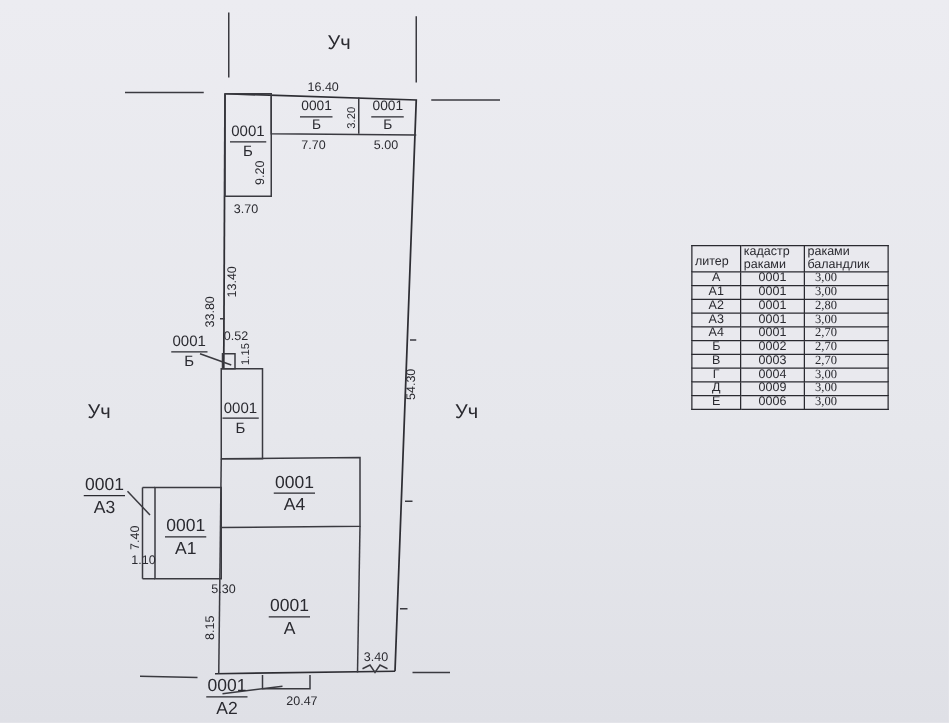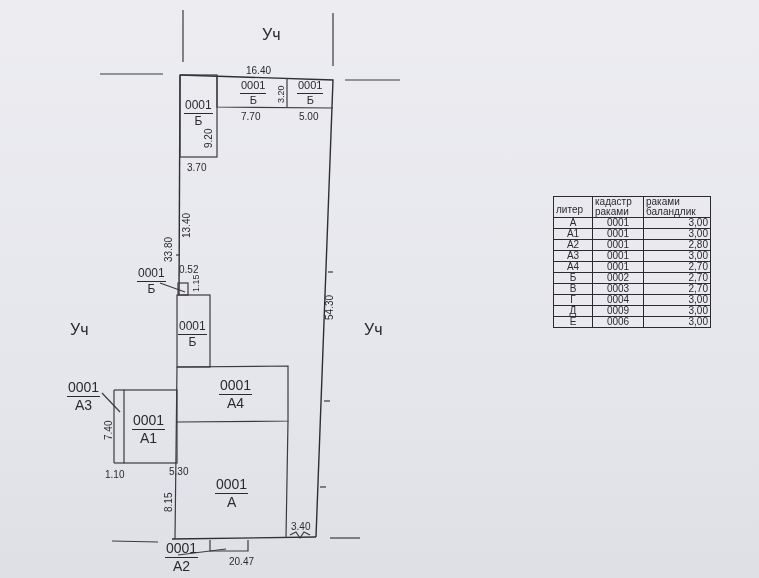--- a/index.html
+++ b/index.html
@@ -13,21 +13,21 @@
   .frac{position:absolute;text-align:center;color:#2a2a30;font-family:"Liberation Sans",sans-serif;line-height:1.05;}
   .frac .num{display:block;border-bottom:1.3px solid #2a2a30;padding:0 1px 1px;}
   .frac .den{display:block;padding-top:1px;}
   .dim{position:absolute;font-size:10px;color:#2a2a30;font-family:"Liberation Sans",sans-serif;white-space:nowrap;line-height:1;}
   .vert{transform:rotate(-90deg);transform-origin:left top;}
   table.leg{position:absolute;left:553px;top:196px;border-collapse:collapse;font-size:10px;color:#2a2a30;background:#e9e9ee;border:1.5px solid #2a2a30;}
   table.leg th{font-weight:normal;border:1px solid #2a2a30;padding:0 2px;line-height:10px;text-align:left;}
   table.leg td{border:1px solid #2a2a30;padding:0 2px;height:10px;line-height:10px;text-align:center;}
   table.leg td:first-child{width:34px;}
   table.leg td:nth-child(2){width:46px;}
-  table.leg td:nth-child(3){width:56px;text-align:right;padding-left:8px;}
+  table.leg td:nth-child(3){width:56px;text-align:left;padding-left:8px;font-family:Liberation Serif, serif;}
 </style>
 </head>
 <body>
 
 <div class="page">
 
   <svg width="759" height="578">
 
     <line class="ln" x1="183" y1="10" x2="183" y2="62"></line>
     <line class="ln" x1="333" y1="13" x2="333" y2="66"></line>
@@ -119,21 +119,21 @@
   <div class="frac" style="left:219px;top:378px;font-size:14px;">
     <span class="num">0001</span>
     <span class="den">А4</span>
   </div>
 
   <div class="frac" style="left:67px;top:380px;font-size:14px;">
     <span class="num">0001</span>
     <span class="den">А3</span>
   </div>
   <div class="dim vert" style="left:104px;top:440px;">7.40</div>
-  <div class="dim" style="left:105px;top:470px;">1.10</div>
+  <div class="dim" style="left:105px;top:444px;">1.10</div>
 
   <div class="frac" style="left:132px;top:413px;font-size:14px;">
     <span class="num">0001</span>
     <span class="den">А1</span>
   </div>
   <div class="dim" style="left:138px;top:467px;margin-left:31px;">5.30</div>
 
   <div class="frac" style="left:215px;top:477px;font-size:14px;">
     <span class="num">0001</span>
     <span class="den">А</span>

